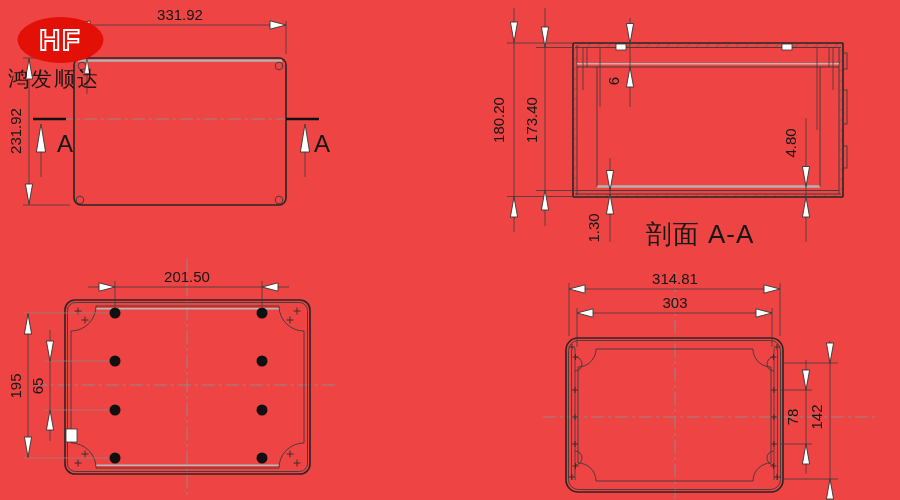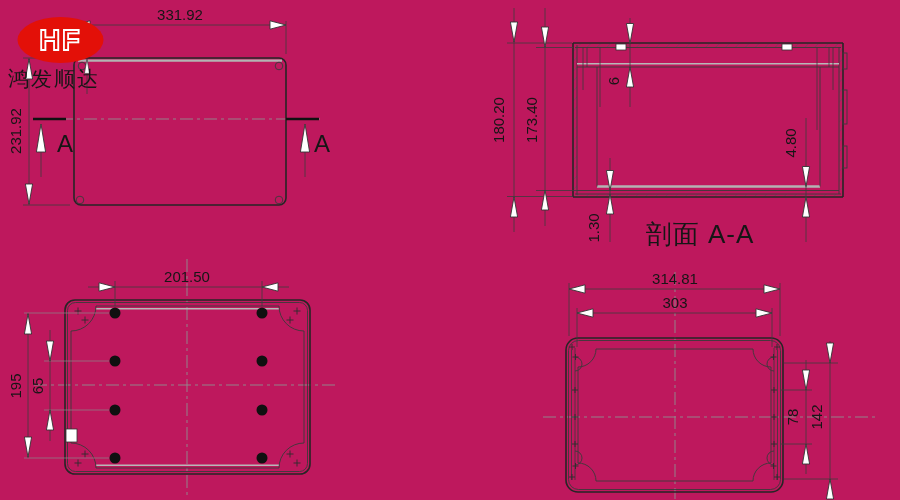--- a/index.html
+++ b/index.html
@@ -1,16 +1,16 @@
 <!DOCTYPE html>
 <html><head>
 <meta charset="utf-8">
 <style>
   html,body{margin:0;padding:0;background:#ffffff;}
-  .page{width:900px;height:500px;background:#be185d;position:relative;overflow:hidden;}
+  .page{width:900px;height:500px;background:#ef4444;position:relative;overflow:hidden;}
   svg{display:block;}
   text{fill:#161616;font-family:"Liberation Sans",sans-serif;}
   .main{stroke:#262626;stroke-width:1.6;fill:none;}
   .sec{stroke:#3a3a3a;stroke-width:.9;fill:none;}
   .thin{stroke:#3a3a3a;stroke-width:.8;fill:none;}
   .dim{stroke:#3c3c3c;stroke-width:.8;fill:none;}
   .cl{stroke:#8f8f8f;stroke-width:.9;fill:none;stroke-dasharray:13 4 3 4;}
   .gray{stroke:#b3b3b3;stroke-width:2.4;fill:none;}
   .grayln{stroke:#b8b8b8;stroke-width:1.4;fill:none;}
   .lead{stroke:#8a8a8a;stroke-width:.7;fill:none;}

